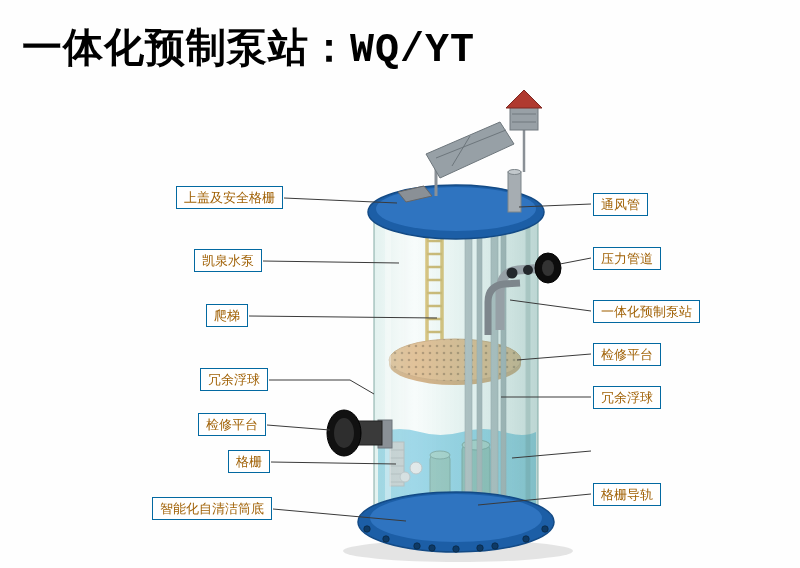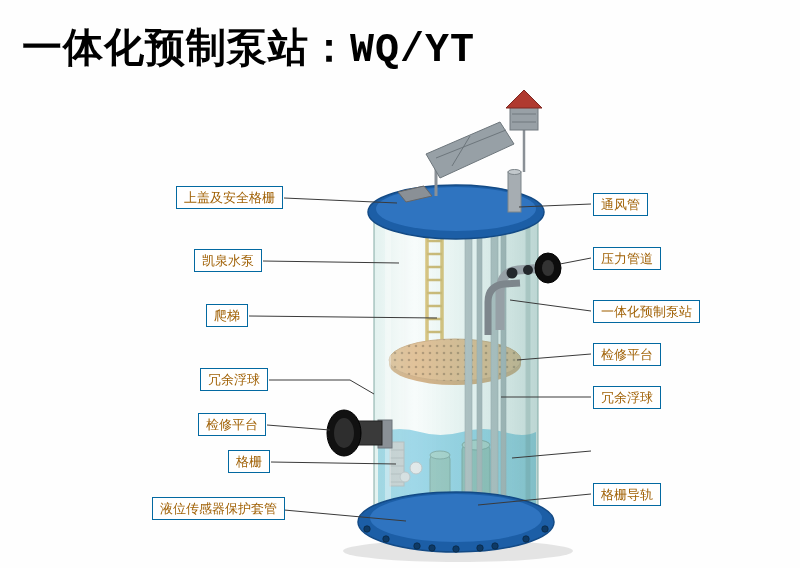--- a/index.html
+++ b/index.html
@@ -156,21 +156,21 @@
       <line x1="591" y1="494" x2="478" y2="505"></line>
     </g>
   </svg>
 
   <div class="label-box" style="left:176px;top:186px">上盖及安全格栅</div>
   <div class="label-box" style="left:194px;top:249px">凯泉水泵</div>
   <div class="label-box" style="left:206px;top:304px">爬梯</div>
   <div class="label-box" style="left:200px;top:368px">冗余浮球</div>
   <div class="label-box" style="left:198px;top:413px">检修平台</div>
   <div class="label-box" style="left:228px;top:450px">格栅</div>
-  <div class="label-box" style="left:152px;top:497px">液位传感器保护套管</div>
+  <div class="label-box" style="left:152px;top:497px">智能化自清洁筒底</div>
 
   <div class="label-box" style="left:593px;top:193px">通风管</div>
   <div class="label-box" style="left:593px;top:247px">压力管道</div>
   <div class="label-box" style="left:593px;top:300px">一体化预制泵站</div>
   <div class="label-box" style="left:593px;top:343px">检修平台</div>
   <div class="label-box" style="left:593px;top:386px">冗余浮球</div>
   <div class="label-box" style="left:593px;top:483px">格栅导轨</div>
 
 </div>
 

